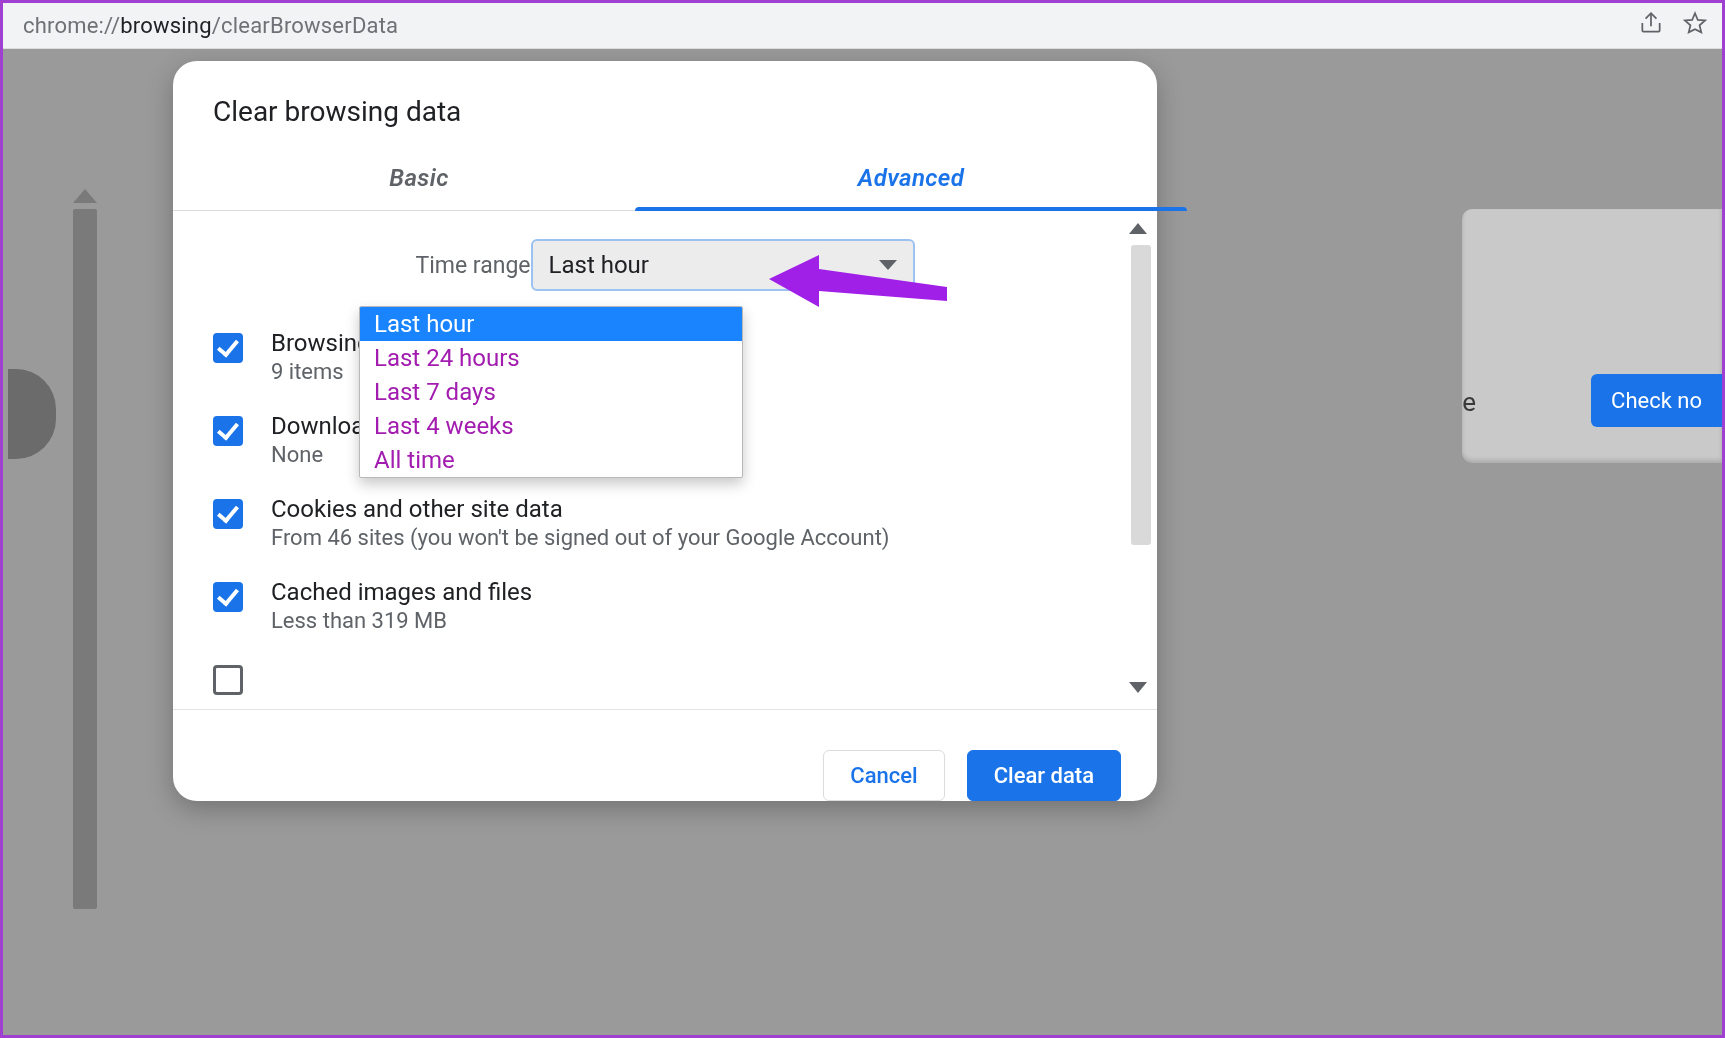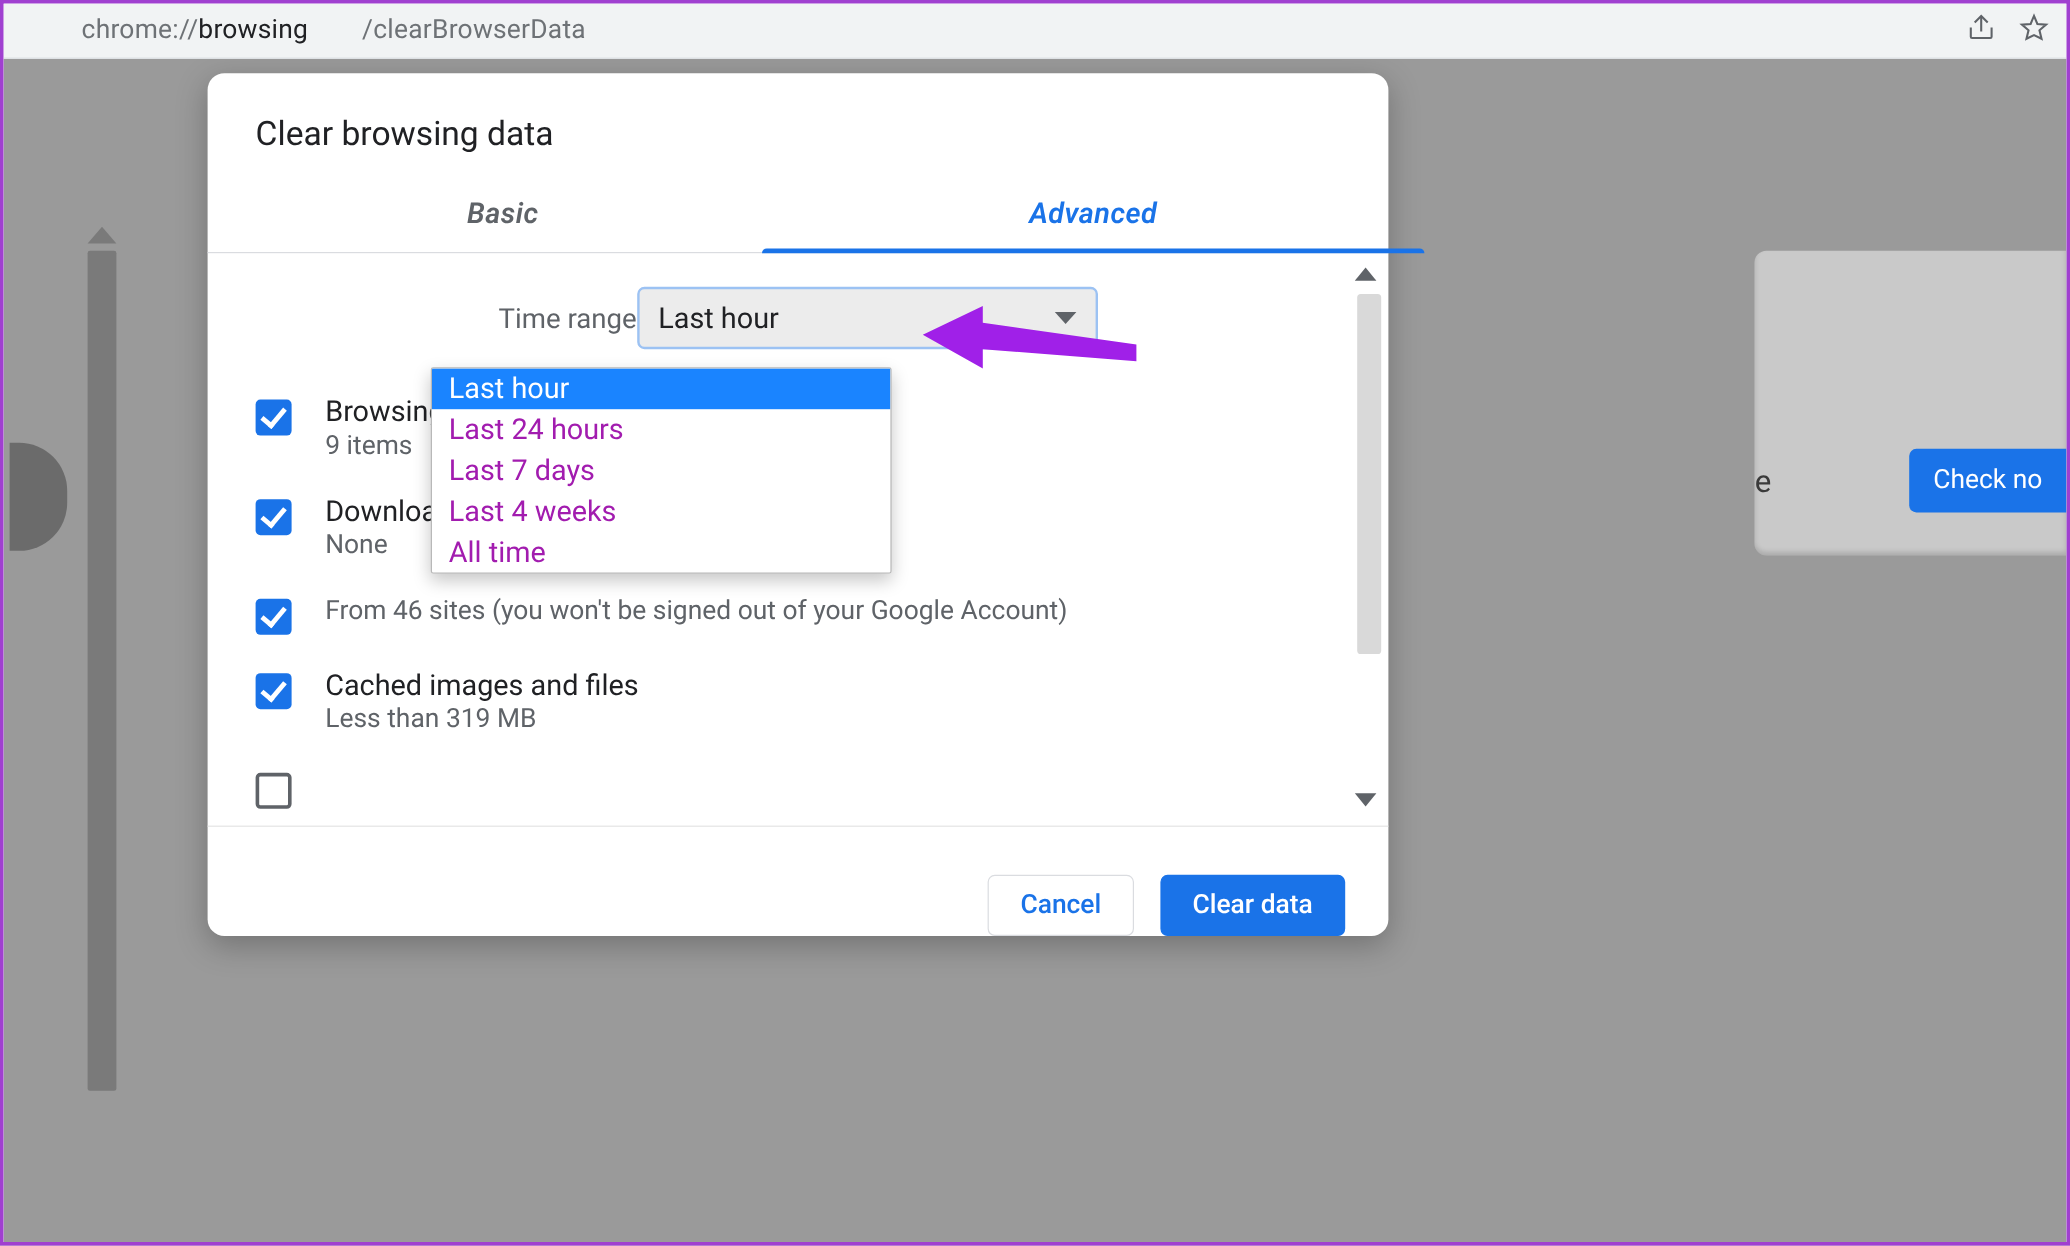--- a/index.html
+++ b/index.html
@@ -19,21 +19,21 @@
     display: flex;
     align-items: center;
     padding: 0 14px 0 20px;
     color: #5f6368;
     font-size: 22px;
     letter-spacing: 0.2px;
     position: relative;
     z-index: 5;
   }
   .address-bar .url-seg-black { color: #202124; }
-  .address-bar .url-seg-grey { color: #6e7276; margin-left: 45px; }
+  .address-bar .url-seg-grey { color: #6e7276; }
   .address-bar .right-icons { margin-left: auto; display: flex; gap: 18px; align-items: center; color: #5f6368; }
   .right-icons span { cursor: pointer; }
   .star-outline svg, .share-icon svg { width: 26px; height: 26px; stroke: #5f6368; fill: none; stroke-width: 1.6; }
 
   
   .page-backdrop {
     position: absolute;
     top: 46px; left: 0; right: 0; bottom: 0;
     background: #9a9a9a;
     z-index: 1;
@@ -83,21 +83,21 @@
     border-top-right-radius: 40px;
     border-bottom-right-radius: 40px;
   }
 
   
   .dialog {
     position: absolute;
     left: 170px; top: 58px;
     width: 984px;
     background: #fff;
-    border-radius: 14px;
+    border-radius: 24px;
     box-shadow: 0 8px 26px rgba(0,0,0,0.25);
     z-index: 3;
     overflow: visible;
   }
   .dialog-title {
     font-size: 28px; color: #202124; font-weight: 400;
     padding: 34px 40px 22px 40px;
   }
   .tabs {
     display: flex;
@@ -318,20 +318,21 @@
       <li class="check-item">
         <div class="checkbox checked"></div>
         <div>
           <div class="item-title">Download history</div>
           <div class="item-sub">None</div>
         </div>
       </li>
       <li class="check-item">
         <div class="checkbox checked"></div>
         <div>
+          <div class="item-title">Cookies and other site data</div>
           <div class="item-sub">From 46 sites (you won't be signed out of your Google Account)</div>
         </div>
       </li>
       <li class="check-item">
         <div class="checkbox checked"></div>
         <div>
           <div class="item-title">Cached images and files</div>
           <div class="item-sub">Less than 319 MB</div>
         </div>
       </li>

